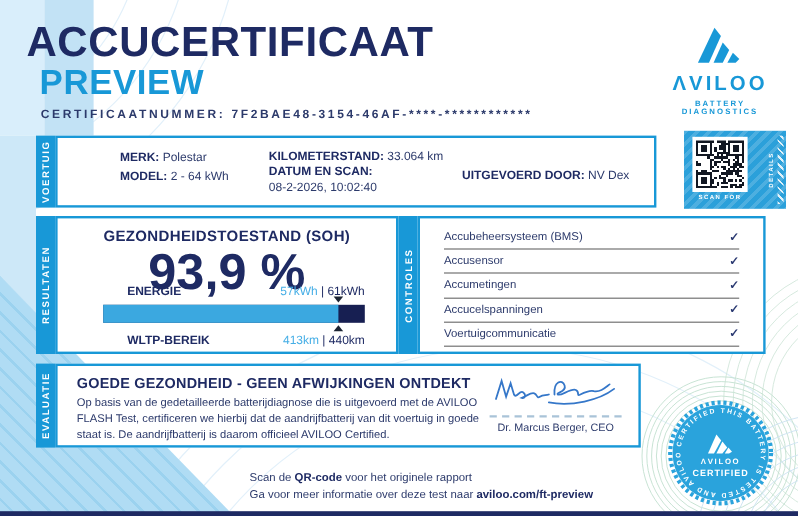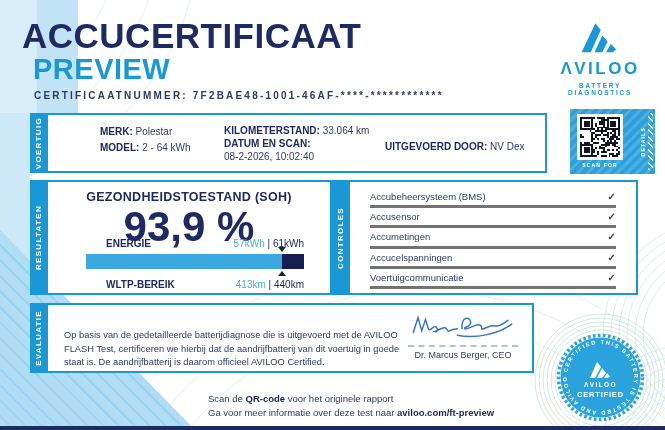--- a/index.html
+++ b/index.html
@@ -61,21 +61,21 @@
   .val-sep,.val-org{color:#1e2a63;}
   .soh-bar{position:absolute;left:38px;top:72px;width:218px;height:15px;background:#171f52;}
   .soh-fill{height:100%;background:#3ba8e0;}
   .soh-marker{position:absolute;width:0;height:0;border-left:4px solid transparent;border-right:4px solid transparent;transform:translateX(-50%);}
   .mk-down{top:-7px;border-top:5px solid #1c2433;}
   .mk-up{bottom:-7px;border-bottom:5px solid #1c2433;}
 
   
   #tab-controles{left:332px;top:180px;height:115px;position:absolute;}
   #box-controls{left:348px;top:180px;width:290px;height:115px;position:absolute;padding:6px 20px 0 20px;}
-  .ctrl-row{height:20.2px;border-bottom:3px solid #737373;display:flex;justify-content:space-between;align-items:center;
+  .ctrl-row{height:20.2px;border-bottom:1px solid #737373;display:flex;justify-content:space-between;align-items:center;
      font-size:9.5px;color:#2c3a6b;}
   .check{font-size:10px;font-weight:700;color:#2b3a72;}
 
   
   #tab-evaluatie{left:30px;top:303px;height:70px;position:absolute;}
   #box-eval{left:46px;top:303px;width:488px;height:70px;position:absolute;}
   .eval-heading{position:absolute;left:16px;top:7px;font-size:12px;font-weight:800;letter-spacing:.2px;}
   .eval-body{position:absolute;left:16px;top:24px;width:336px;font-size:9.3px;line-height:13.5px;color:#2c3a6b;}
   .sig-block{position:absolute;left:356px;top:5px;width:118px;text-align:center;}
   .sig-line{border-top:2px dashed #a9c3d8;margin:1px 4px 3px 4px;}
@@ -129,21 +129,21 @@
     </g>
   </svg>
   <div class="abs band-a"></div>
   <div class="abs band-b"></div>
   <div class="abs band-c"></div>
   <div class="abs stripes"></div>
   <div class="abs bottom-bar"></div>
 
   <div class="abs title">ACCUCERTIFICAAT</div>
   <div class="abs subtitle">PREVIEW</div>
-  <div class="abs certnum"><span>CERTIFICAATNUMMER:</span> <span>7F2BAE48-1001-46AF-****-************</span></div>
+  <div class="abs certnum"><span>CERTIFICAATNUMMER:</span> <span>7F2BAE48-3154-46AF-****-************</span></div>
 
   <div class="abs logo">
     <svg width="46" height="34" viewBox="0 0 60 44">
       <g fill="#1898d7">
         <path d="M6,42 L24,4 L31,13 L18,42 Z"></path>
         <path d="M23,42 L33,20 L40,28 L33,42 Z"></path>
         <path d="M38,42 L44,31 L51,38 L47,42 Z"></path>
       </g>
     </svg>
     <div class="logo-word">ΛVILOO</div>
@@ -458,20 +458,21 @@
     <div class="ctrl-row">
       <span>Voertuigcommunicatie</span>
       <span class="check">✓</span>
     </div>
   </div>
 
   <div class="tab" id="tab-evaluatie">
     <span class="tab-text">EVALUATIE</span>
   </div>
   <div class="panel" id="box-eval">
+    <div class="eval-heading">GOEDE GEZONDHEID - GEEN AFWIJKINGEN ONTDEKT</div>
     <div class="eval-body">Op basis van de gedetailleerde batterijdiagnose die is uitgevoerd met de AVILOO FLASH Test, certificeren we hierbij dat de aandrijfbatterij van dit voertuig in goede staat is. De aandrijfbatterij is daarom officieel AVILOO Certified.</div>
     <div class="sig-block">
       <svg width="112" height="30" viewBox="0 0 112 32">
         <g stroke="#3577c9" stroke-width="1.6" fill="none" stroke-linecap="round">
           <path d="M3,24 L8,8 L12,22 L16,10 L19,20 C21,24 24,16 27,18 C30,20 29,24 26,23 C31,21 34,18 37,19 C40,20 39,24 42,22 C45,20 47,21 50,20"></path>
           <path d="M55,20 C54,8 62,6 64,12 C66,18 56,18 58,20 C60,22 70,14 74,16 C78,18 74,22 78,20 C82,18 86,16 90,17 C96,18 100,14 104,11"></path>
           <path d="M50,27 C70,31 95,25 108,15"></path>
         </g>
       </svg>
       <div class="sig-line"></div>

